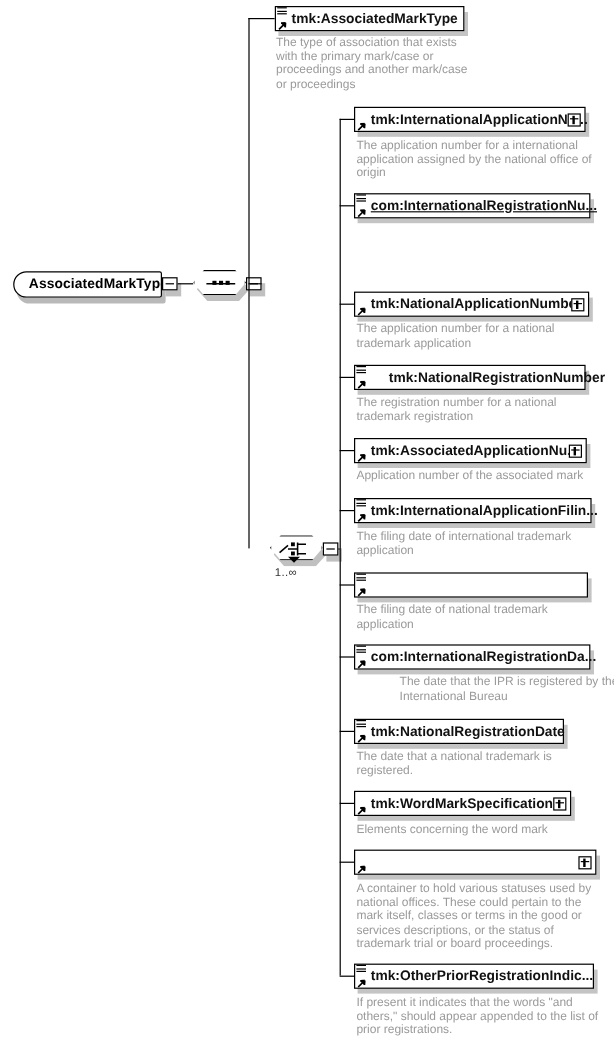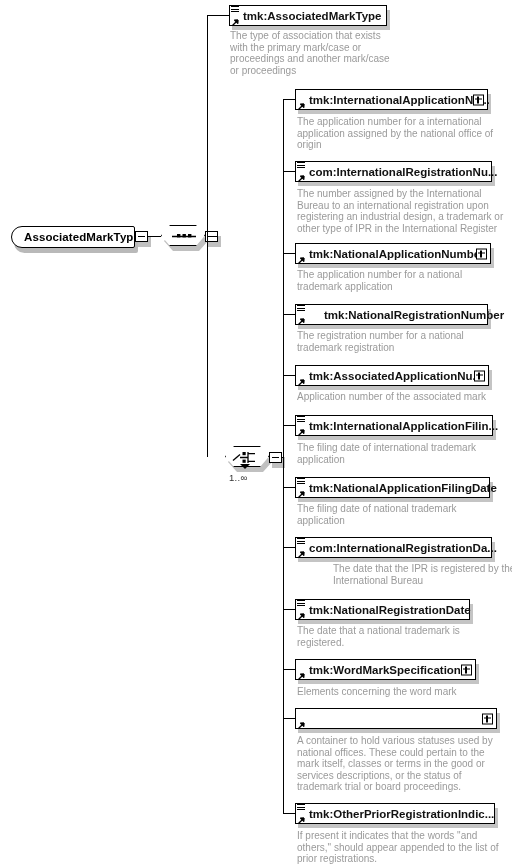--- a/index.html
+++ b/index.html
@@ -179,36 +179,32 @@
           <path d="M6.8 1.2 L3.0 1.4 L6.6 5.0 Z" fill="#000"></path>
         </svg></span>
       <span>tmk:InternationalApplicationNu...</span>
       <span class="expander plus"></span>
     </div>
     <div class="annot" style="left: 297px; top: 116px; width: 215px;">The application number for a international
 application assigned by the national office of
 origin</div>
     <div class="line-h" style="left: 283px; top: 171px; width: 12px;"></div>
     <div class="elem-shadow" style="left: 298px; top: 166px; width: 197px; height: 20px;"></div>
-    <div class="elembox" style="left: 295px; top: 161px; width: 197px;">
+    <div class="elembox" style="left: 295px; top: 161px; width: 197px; text-decoration: underline;">
       <span class="ic-lines">
         <i></i>
         <i></i>
         <i></i>
       </span>
       <span class="ic-arrow"><svg width="8" height="8" viewBox="0 0 8 8">
           <path d="M7 1 L1.5 6.5 M7 1 L3.2 1.3 M7 1 L6.7 4.8" stroke="#000" stroke-width="1.4" fill="none"></path>
           <path d="M6.8 1.2 L3.0 1.4 L6.6 5.0 Z" fill="#000"></path>
         </svg></span>
       <span>com:InternationalRegistrationNu...</span>
     </div>
-    <div class="annot" style="left: 297px; top: 188px; width: 215px;">The number assigned by the International
-Bureau to an international registration upon
-registering an industrial design, a trademark or
-other type of IPR in the International Register</div>
     <div class="line-h" style="left: 283px; top: 253px; width: 12px;"></div>
     <div class="elem-shadow" style="left: 298px; top: 248px; width: 196px; height: 20px;"></div>
     <div class="elembox" style="left: 295px; top: 243px; width: 196px;">
       <span class="ic-arrow"><svg width="8" height="8" viewBox="0 0 8 8">
           <path d="M7 1 L1.5 6.5 M7 1 L3.2 1.3 M7 1 L6.7 4.8" stroke="#000" stroke-width="1.4" fill="none"></path>
           <path d="M6.8 1.2 L3.0 1.4 L6.6 5.0 Z" fill="#000"></path>
         </svg></span>
       <span>tmk:NationalApplicationNumber</span>
       <span class="expander plus"></span>
     </div>
@@ -262,21 +258,20 @@
     <div class="elembox" style="left: 295px; top: 477px; width: 195px;">
       <span class="ic-lines">
         <i></i>
         <i></i>
         <i></i>
       </span>
       <span class="ic-arrow"><svg width="8" height="8" viewBox="0 0 8 8">
           <path d="M7 1 L1.5 6.5 M7 1 L3.2 1.3 M7 1 L6.7 4.8" stroke="#000" stroke-width="1.4" fill="none"></path>
           <path d="M6.8 1.2 L3.0 1.4 L6.6 5.0 Z" fill="#000"></path>
         </svg></span>
-      <span>tmk:NationalApplicationFilingDate</span>
     </div>
     <div class="annot" style="left: 297px; top: 503px; width: 215px;">The filing date of national trademark
 application</div>
     <div class="line-h" style="left: 283px; top: 547px; width: 12px;"></div>
     <div class="elem-shadow" style="left: 298px; top: 542px; width: 197px; height: 20px;"></div>
     <div class="elembox" style="left: 295px; top: 537px; width: 197px;">
       <span class="ic-lines">
         <i></i>
         <i></i>
         <i></i>

